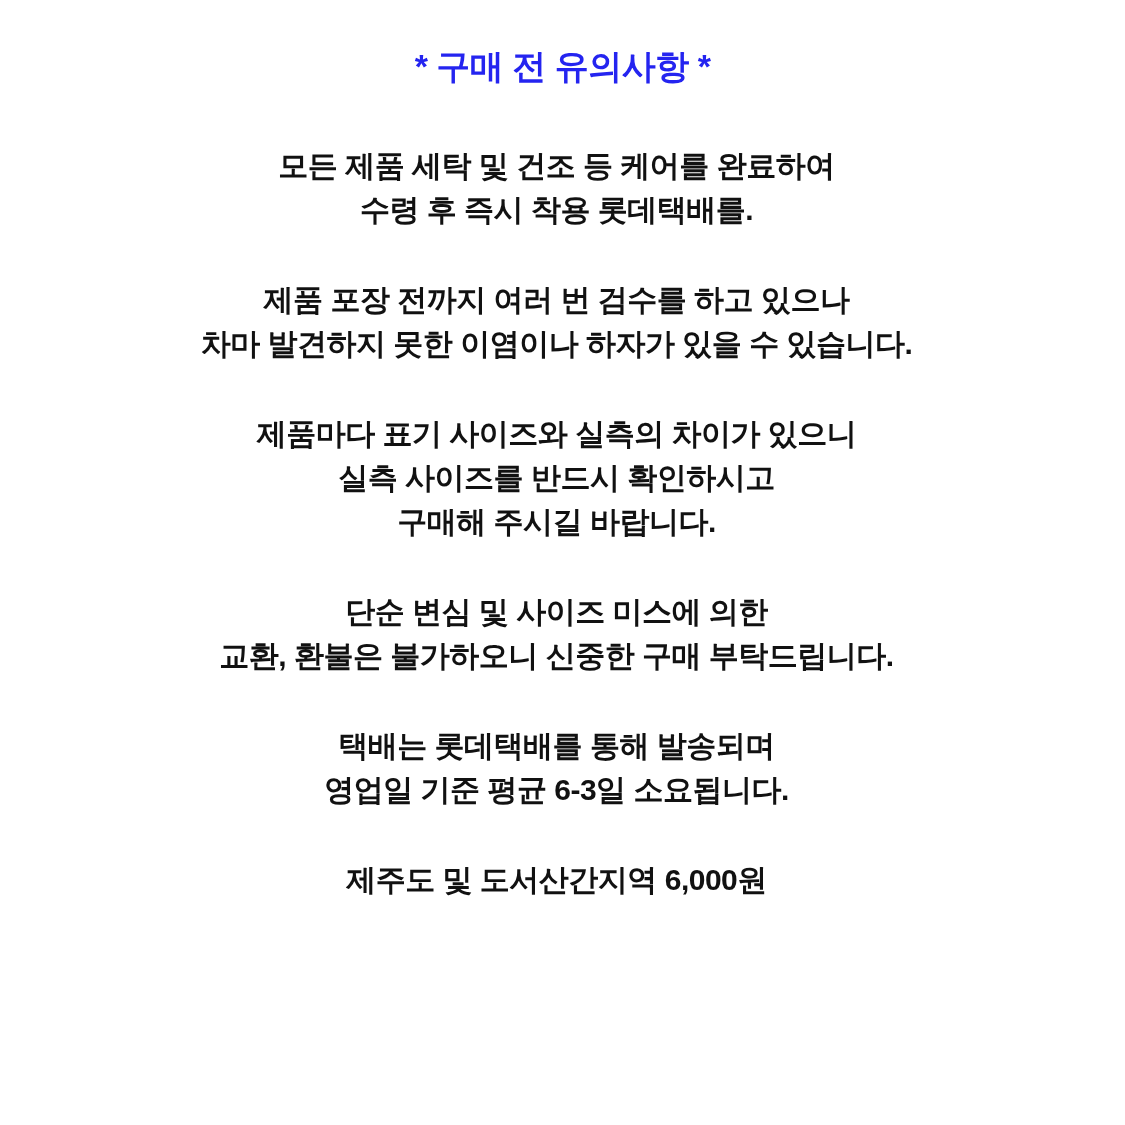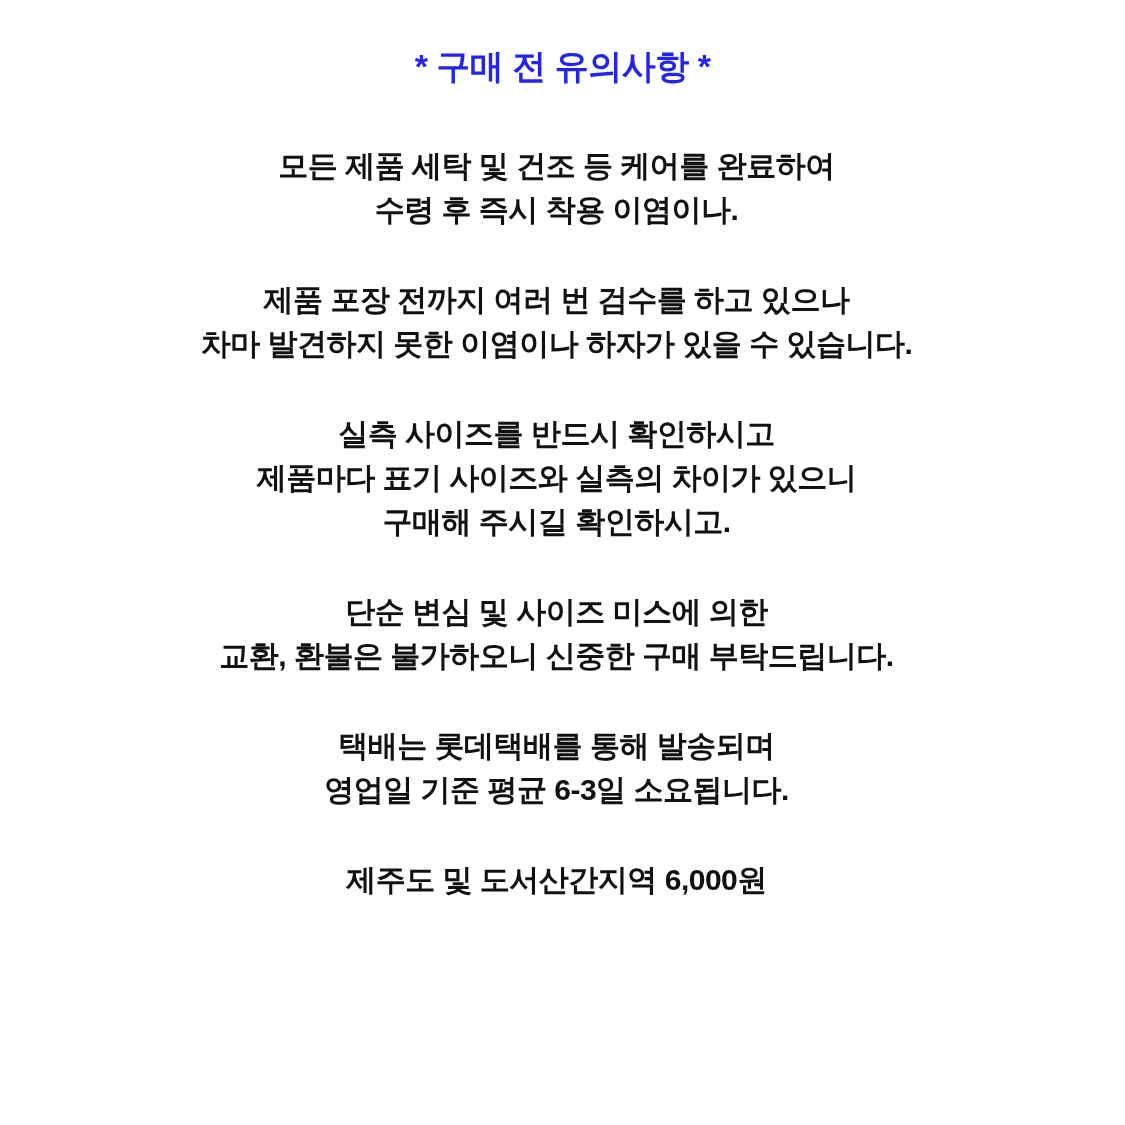--- a/index.html
+++ b/index.html
@@ -43,33 +43,33 @@
 </head>
 <body>
 
 <div class="page">
   <div class="notice">
 
     <h1 class="notice-title">* 구매 전 유의사항 *</h1>
 
     <p class="notice-paragraph">
       <span class="notice-line">모든 제품 세탁 및 건조 등 케어를 완료하여</span>
-      <span class="notice-line">수령 후 즉시 착용 이염이나.</span>
+      <span class="notice-line">수령 후 즉시 착용 롯데택배를.</span>
     </p>
 
     <p class="notice-paragraph">
       <span class="notice-line">제품 포장 전까지 여러 번 검수를 하고 있으나</span>
       <span class="notice-line">차마 발견하지 못한 이염이나 하자가 있을 수 있습니다.</span>
     </p>
 
 
     <p class="notice-paragraph">
+      <span class="notice-line">제품마다 표기 사이즈와 실측의 차이가 있으니</span>
       <span class="notice-line">실측 사이즈를 반드시 확인하시고</span>
-      <span class="notice-line">제품마다 표기 사이즈와 실측의 차이가 있으니</span>
-      <span class="notice-line">구매해 주시길 확인하시고.</span>
+      <span class="notice-line">구매해 주시길 바랍니다.</span>
     </p>
 
     <p class="notice-paragraph">
       <span class="notice-line">단순 변심 및 사이즈 미스에 의한</span>
       <span class="notice-line">교환, 환불은 불가하오니 신중한 구매 부탁드립니다.</span>
     </p>
 
     <p class="notice-paragraph">
       <span class="notice-line">택배는 롯데택배를 통해 발송되며</span>
       <span class="notice-line">영업일 기준 평균 6-3일 소요됩니다.</span>

